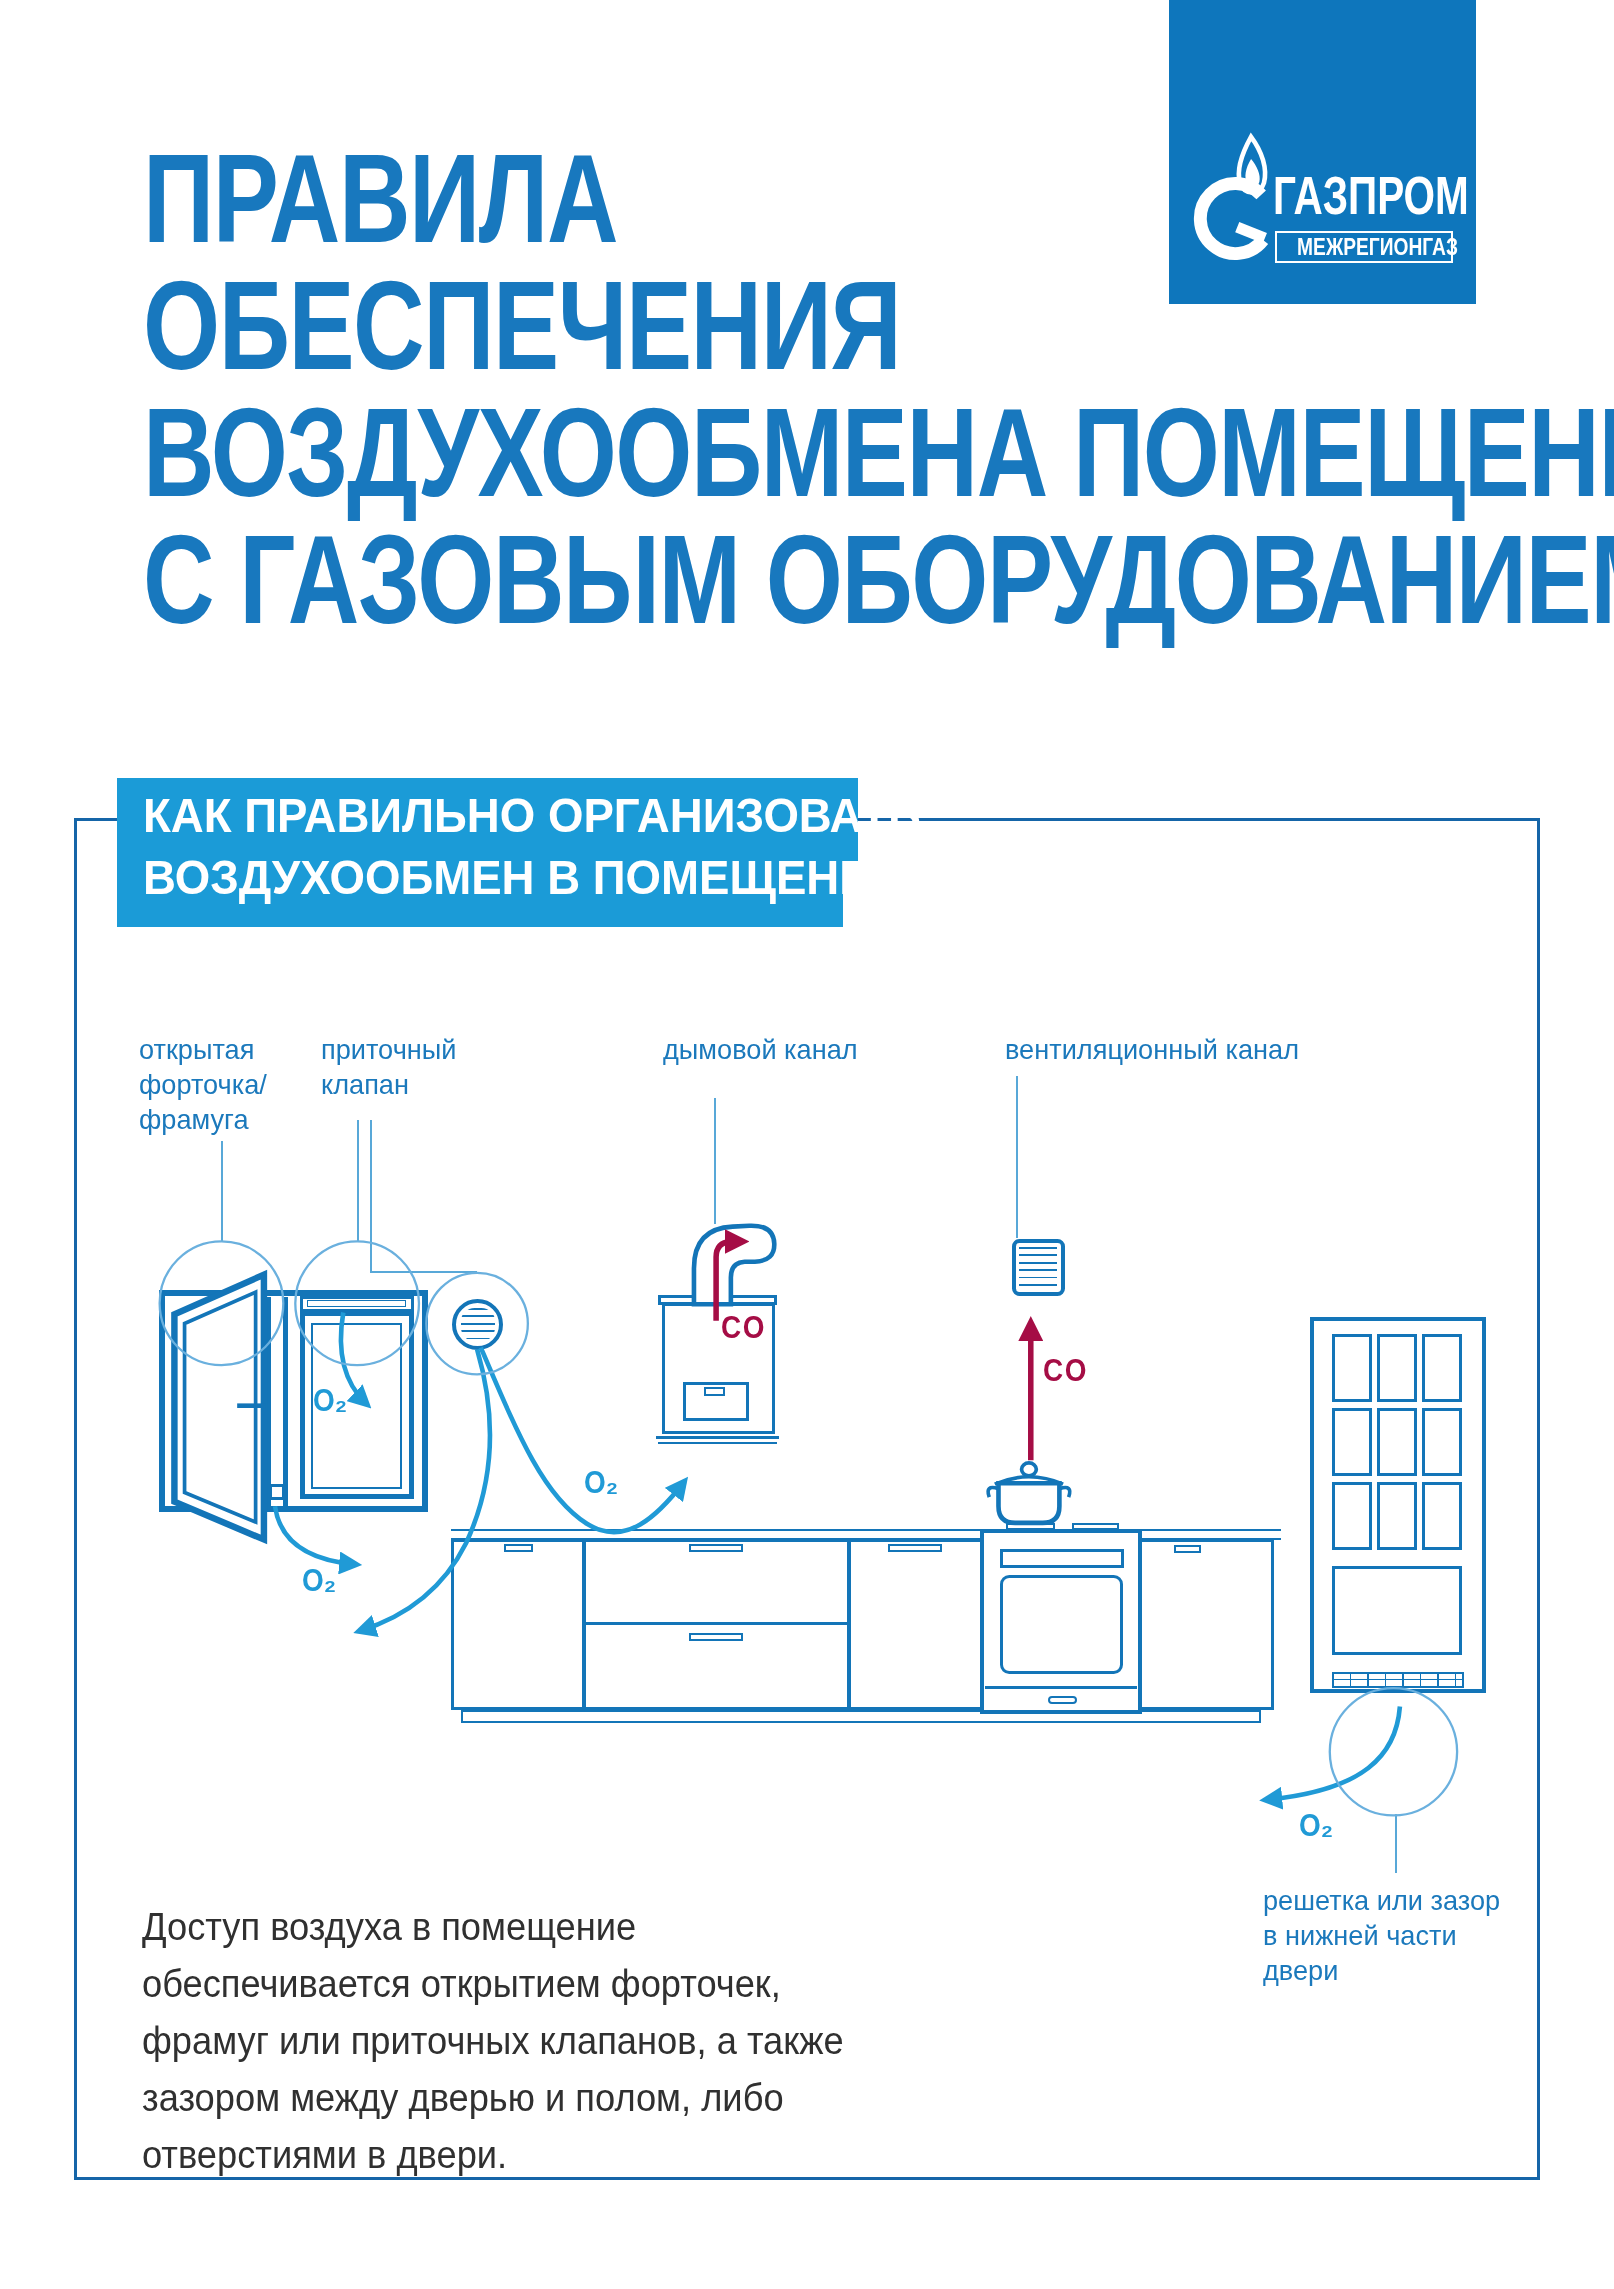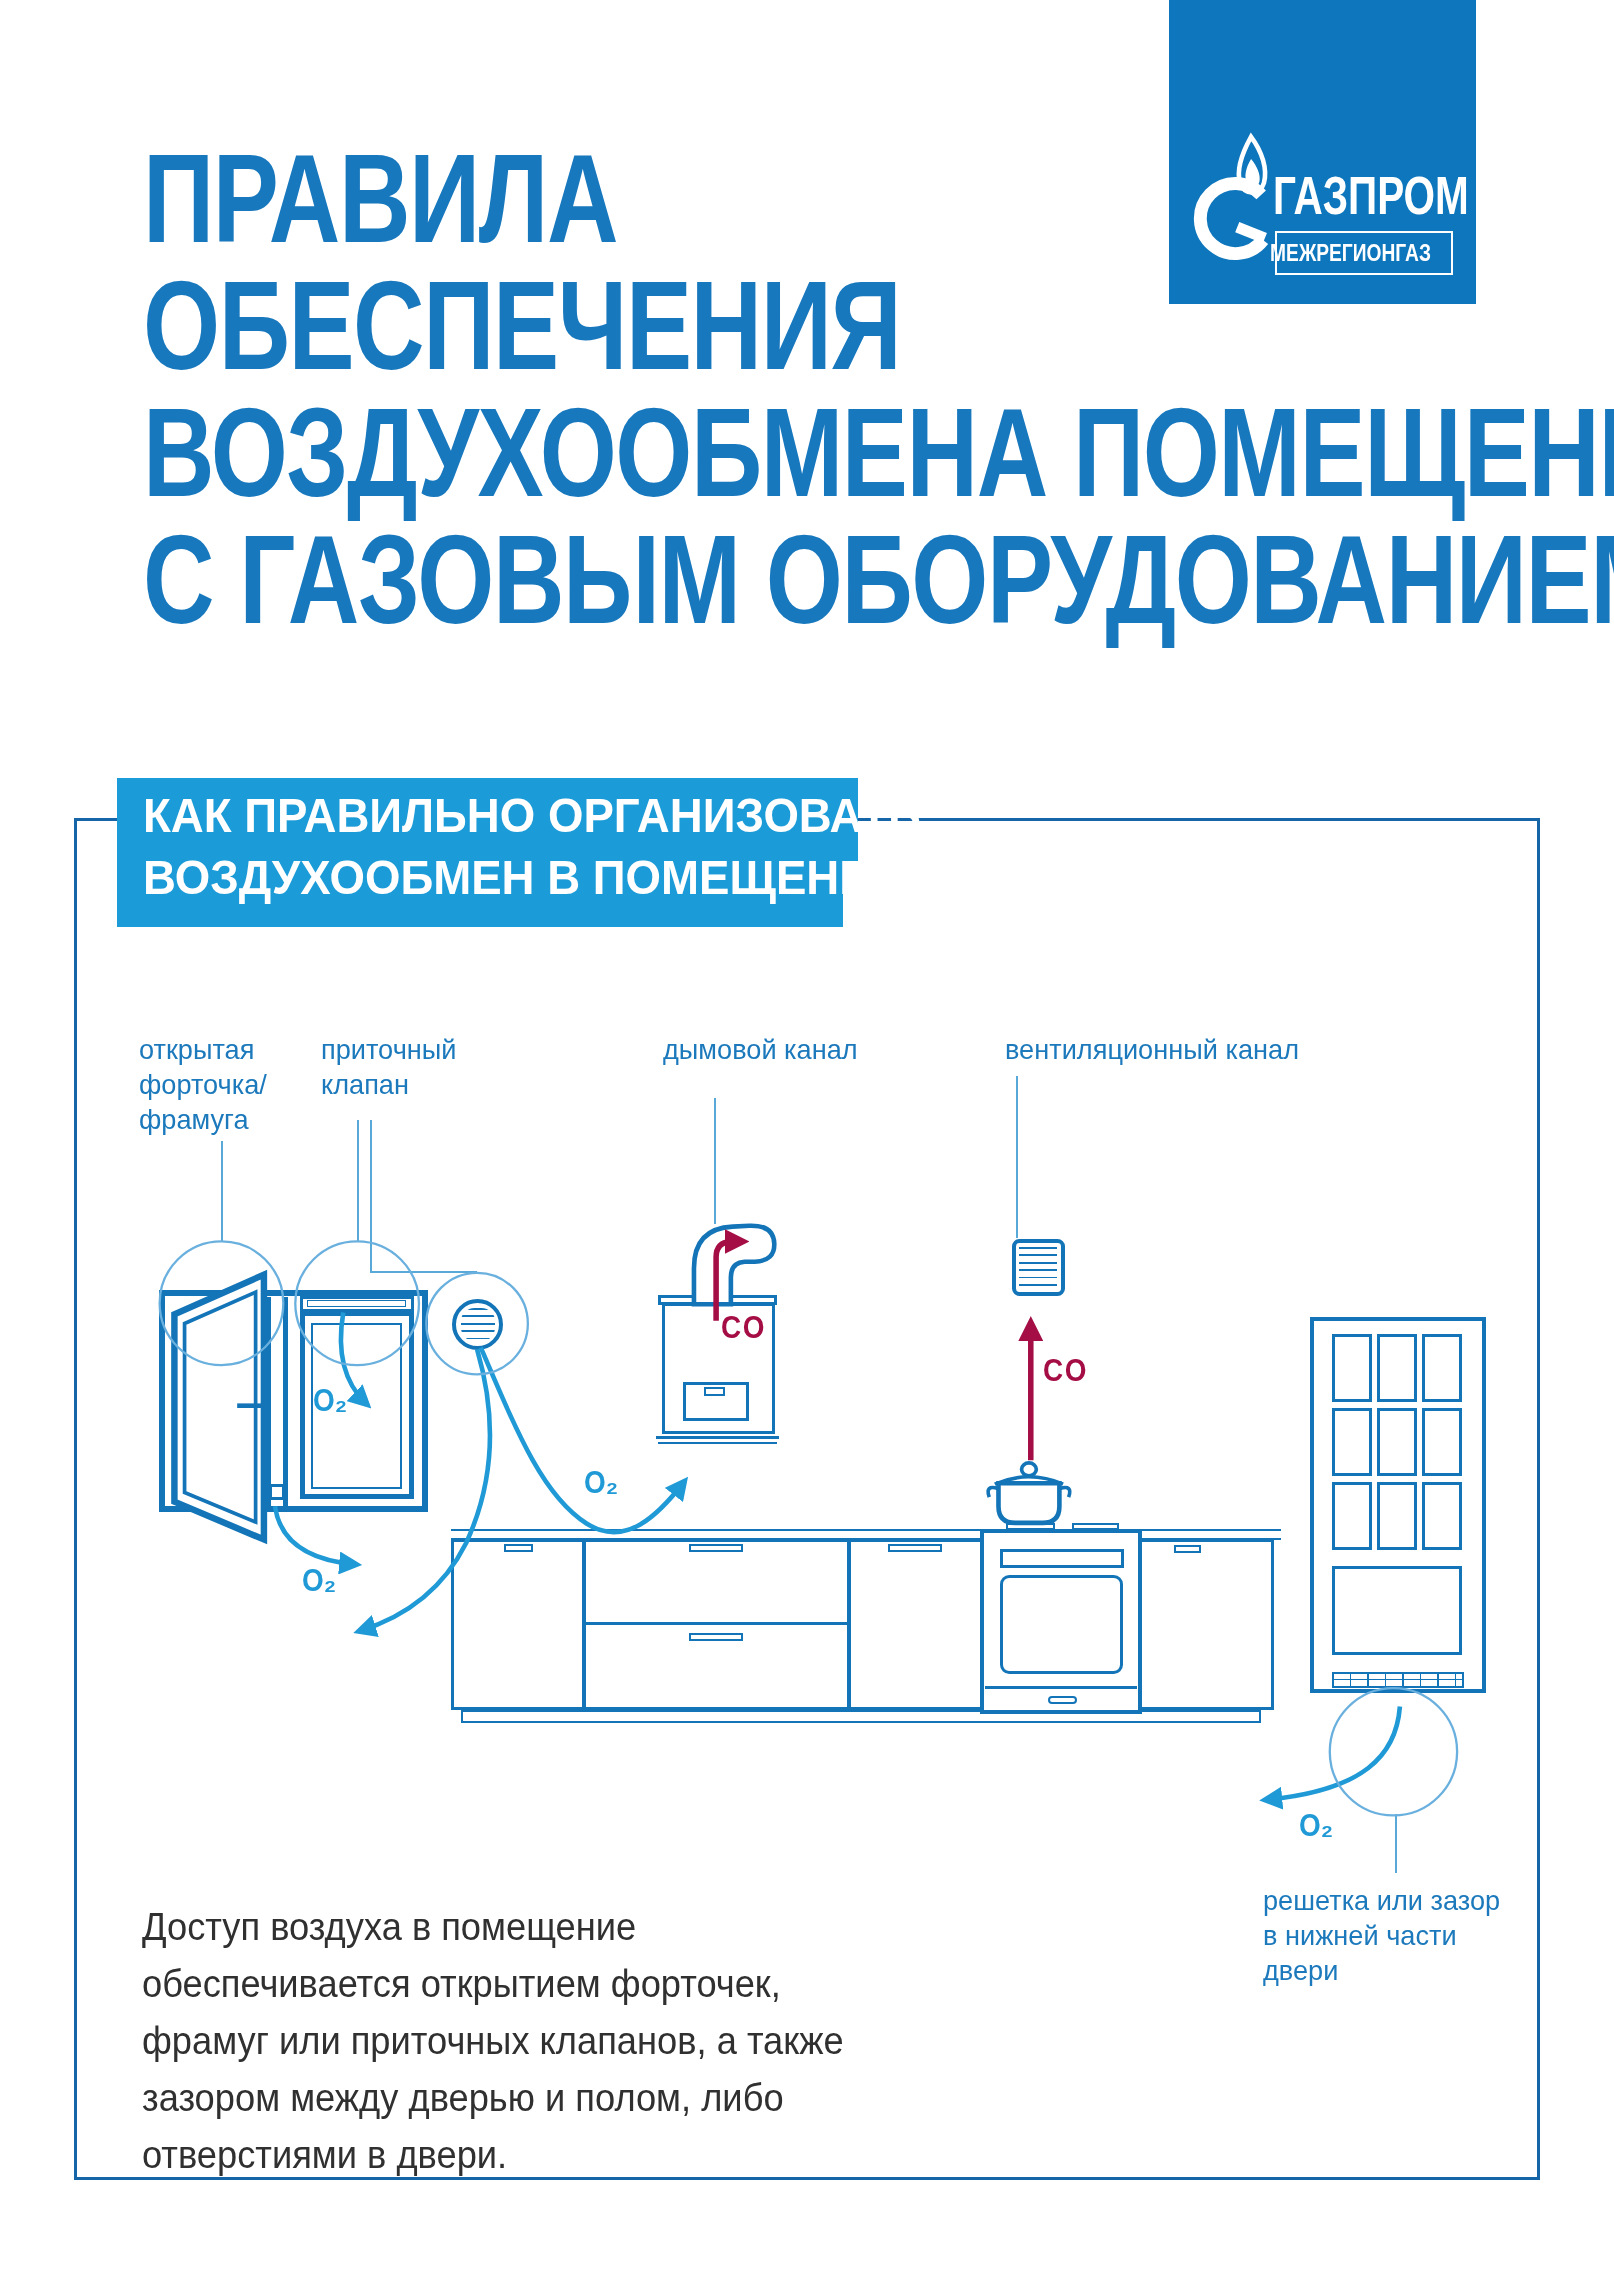--- a/index.html
+++ b/index.html
@@ -11,21 +11,21 @@
   html,body{width:1614px;height:2290px;background:#fff;font-family:"Liberation Sans",sans-serif;overflow:hidden}
   .page{position:relative;width:1614px;height:2290px;background:#fff}
   .abs{position:absolute}
 
   
   .title{position:absolute;left:143px;top:135px;color:var(--titleBlue);font-weight:bold;font-size:127px;line-height:127px;letter-spacing:-1.8px;transform:scaleX(.78);transform-origin:left top;white-space:nowrap}
 
   
   .logo{position:absolute;left:1169px;top:0;width:307px;height:304px;background:var(--gazpromBlue)}
   .logo-brand{position:absolute;left:1273px;top:168px;color:#fff;font-weight:bold;font-size:54px;line-height:54px;transform:scaleX(.75);transform-origin:left top;white-space:nowrap}
-  .logo-subbox{position:absolute;left:1275px;top:231px;width:178px;height:44px;border:2.8px solid #fff;display:flex;align-items:center;justify-content:flex-end}
+  .logo-subbox{position:absolute;left:1275px;top:231px;width:178px;height:32px;border:2.8px solid #fff;display:flex;align-items:center;justify-content:flex-start}
   .logo-sub{color:#fff;font-weight:bold;font-size:24px;transform:scaleX(.8);white-space:nowrap}
 
   
   .band{position:absolute;background:var(--band)}
   .band-text{position:absolute;left:143px;top:785px;color:#fff;font-weight:bold;font-size:48px;line-height:62px;transform:scaleX(.95);transform-origin:left top;white-space:nowrap}
 
   .mainbox{position:absolute;left:74px;top:818px;width:1466px;height:1362px;border:3.7px solid var(--boxBorder)}
 
   .lbl{position:absolute;color:var(--labelBlue);font-size:28px;line-height:35px;transform:scaleX(.97);transform-origin:left top;white-space:nowrap}
   .lbl span{display:block}

